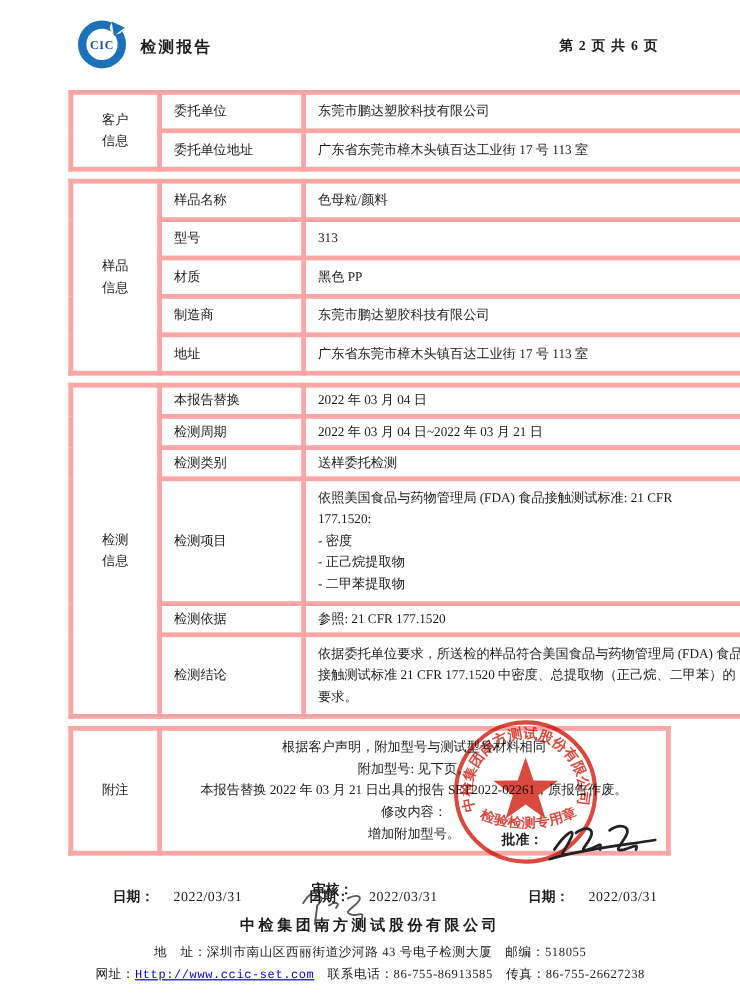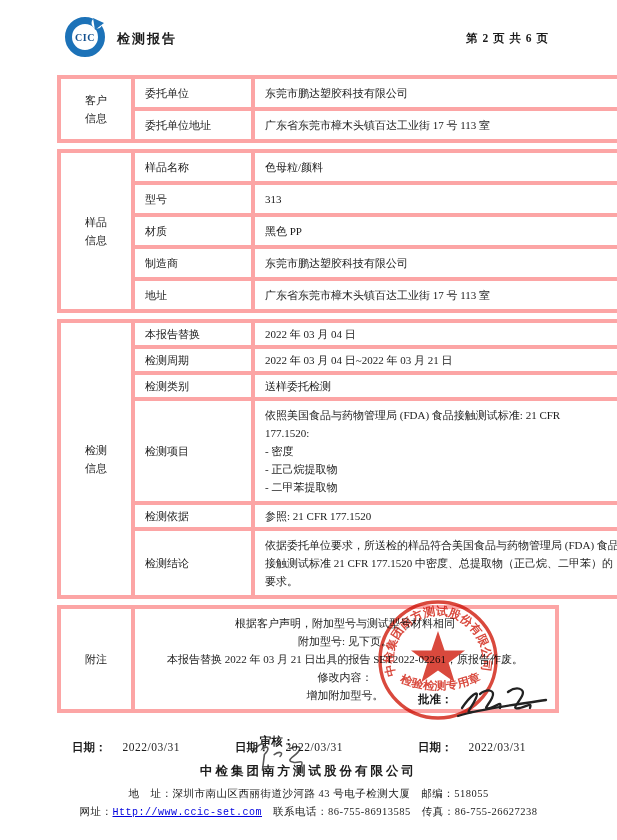--- a/index.html
+++ b/index.html
@@ -23,21 +23,21 @@
   tr.tight td{padding-top:2px;padding-bottom:2px;}
   td.pre{white-space:pre-line;}
   td.multi{line-height:19px;padding-top:4px;padding-bottom:4px;vertical-align:middle;}
   td.concl{line-height:17px;padding-top:4px;padding-bottom:4px;}
   td.note-body{white-space:pre-line;line-height:20px;padding-top:6px;padding-bottom:6px;text-align:center;}
 
   
   .sig-label{font-size:11.5px;font-weight:bold;}
   .sig-row-item{position:absolute;display:flex;align-items:center;z-index:6;}
   .sig-svg{margin-left:6px;margin-top:-14px;}
-  .date-item{position:absolute;font-size:11.5px;z-index:6;}
+  .date-item{position:absolute;font-size:11.5px;z-index:6;margin-left:22px;}
   .date-item .dval{font-weight:normal;margin-left:16px;font-size:11.5px;letter-spacing:.5px;}
 
   
   .seal{position:absolute;left:363px;top:585px;width:150px;height:150px;z-index:5;
         mix-blend-mode:multiply;opacity:.92;}
 
   
   .ftr{position:absolute;left:0;width:617px;text-align:center;}
   .ftr-company{top:763px;font-size:12.5px;font-weight:bold;letter-spacing:3px;}
   .ftr-line{top:787px;font-size:10.5px;letter-spacing:.5px;}

